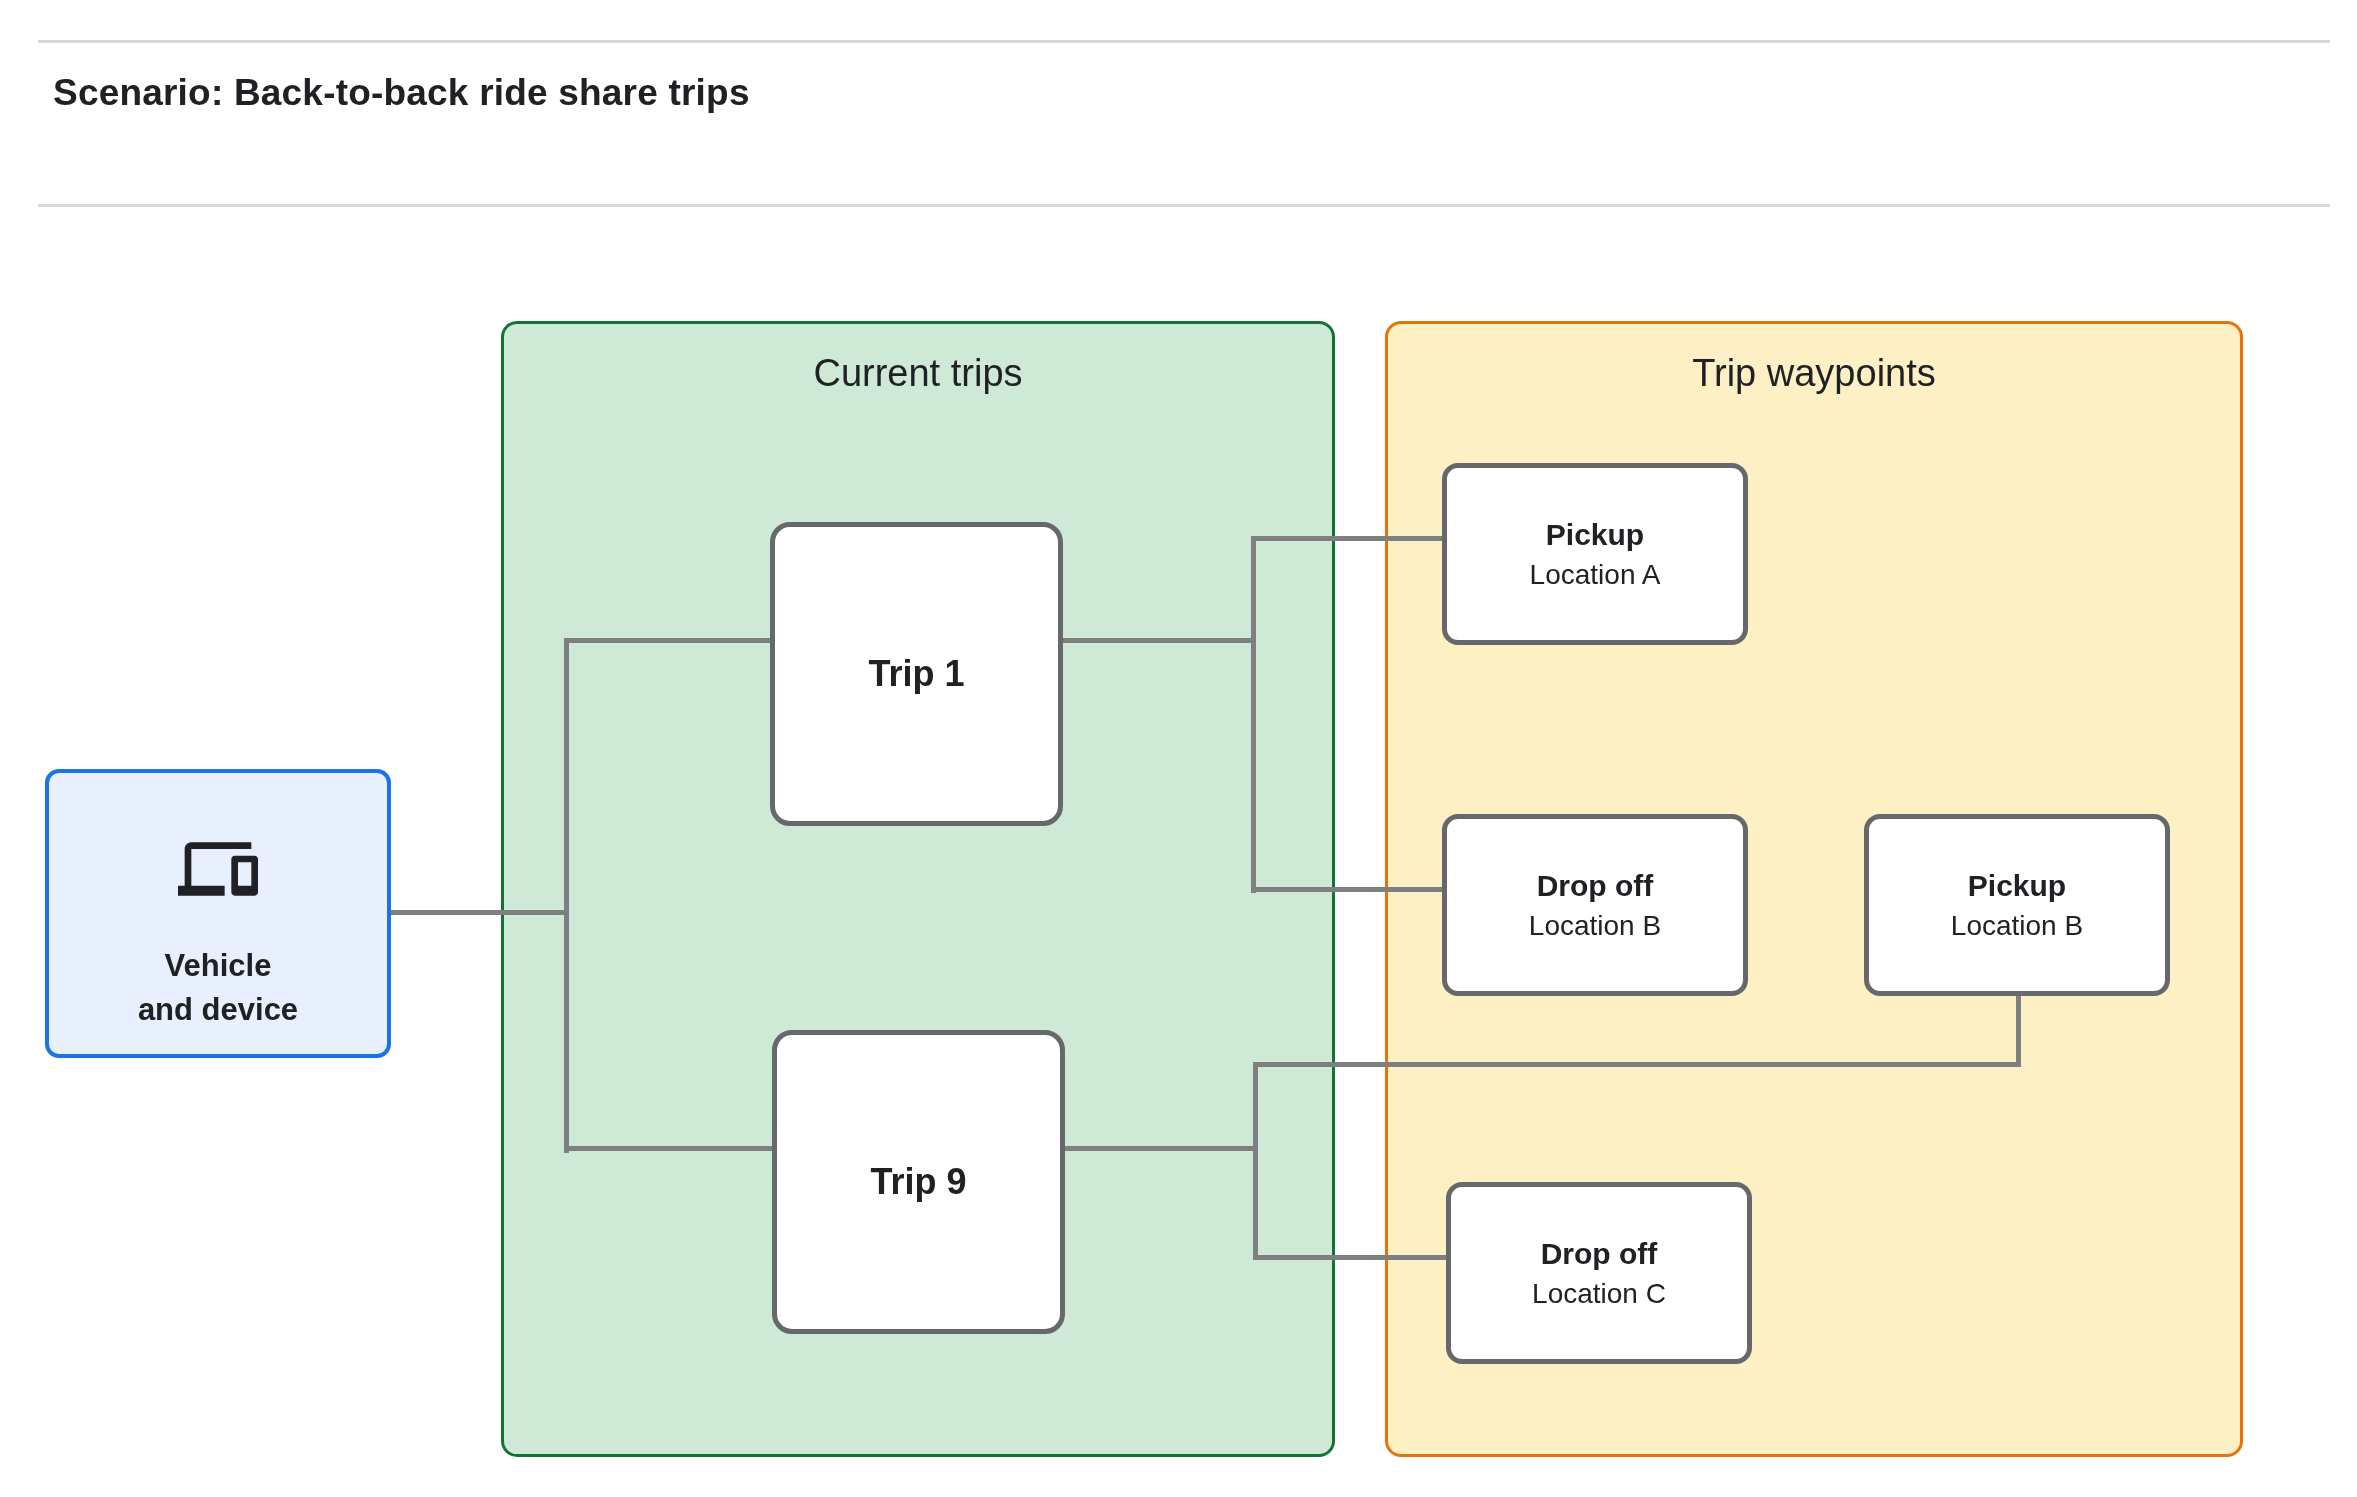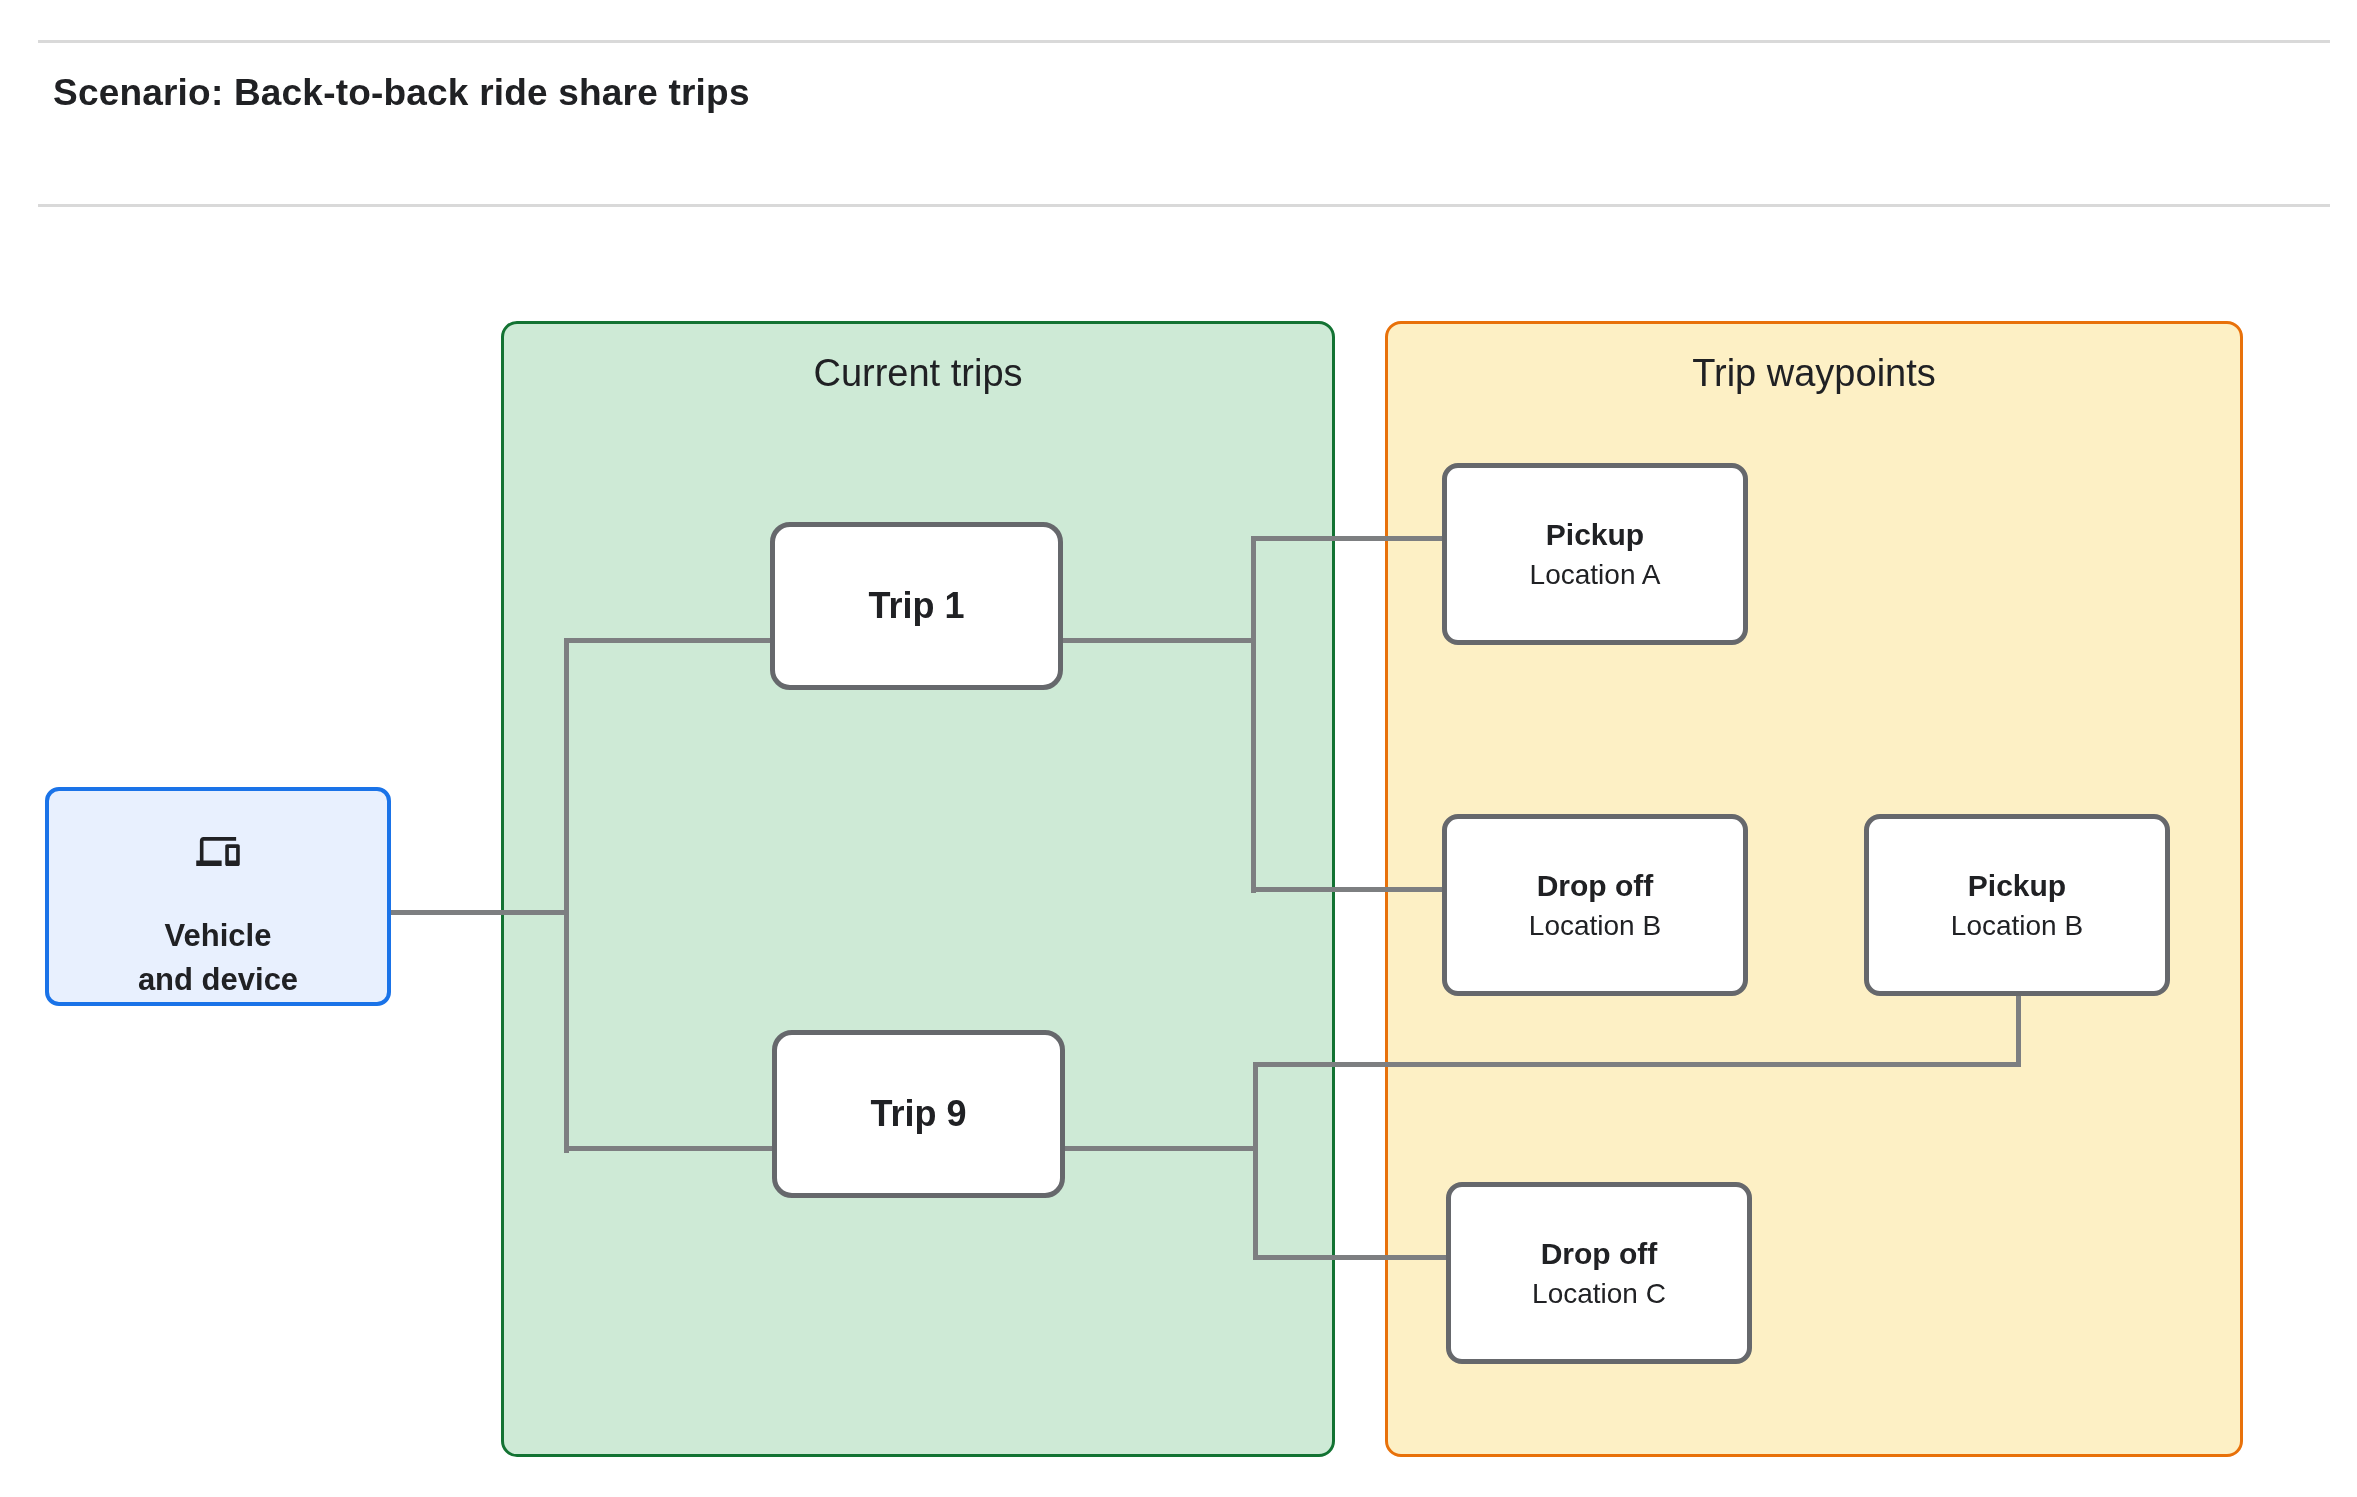--- a/index.html
+++ b/index.html
@@ -26,24 +26,24 @@
   .panel-orange{left:1385px;width:858px;background:var(--yellow_fill);border:3px solid var(--orange_border);}
   .panel-title{position:absolute;top:28px;left:0;right:0;text-align:center;font-size:38px;font-weight:400;}
 
   
   .h,.v{position:absolute;background:var(--connector);z-index:2;}
   .h{height:5px;} .v{width:5px;}
 
   
   .node{position:absolute;background:#ffffff;border:5px solid var(--node_border);z-index:3;
         display:flex;flex-direction:column;align-items:center;justify-content:center;text-align:center;}
-  .node-vehicle{left:45px;top:787px;width:346px;height:219px;background:var(--blue_fill);
+  .node-vehicle{left:45px;top:769px;width:346px;height:289px;background:var(--blue_fill);
         border:4px solid var(--blue_border);border-radius:14px;justify-content:center;padding-top:46px;}
   .vehicle-label{margin-top:48px;font-size:31px;font-weight:700;line-height:44px;}
-  .node-trip{width:293px;height:168px;border-radius:20px;font-size:36px;font-weight:600;}
+  .node-trip{width:293px;height:304px;border-radius:20px;font-size:36px;font-weight:600;}
   .node-trip1{left:770px;top:522px;}
   .node-trip2{left:772px;top:1030px;}
   .node-wp{width:306px;height:182px;border-radius:16px;gap:7px;}
   .wp-type{font-size:30px;font-weight:700;line-height:34px;}
   .wp-loc{font-size:28px;font-weight:400;line-height:32px;}
   .node-wpA{left:1442px;top:463px;}
   .node-wpB{left:1442px;top:814px;}
   .node-wpB2{left:1864px;top:814px;}
   .node-wpC{left:1446px;top:1182px;}
 </style>

